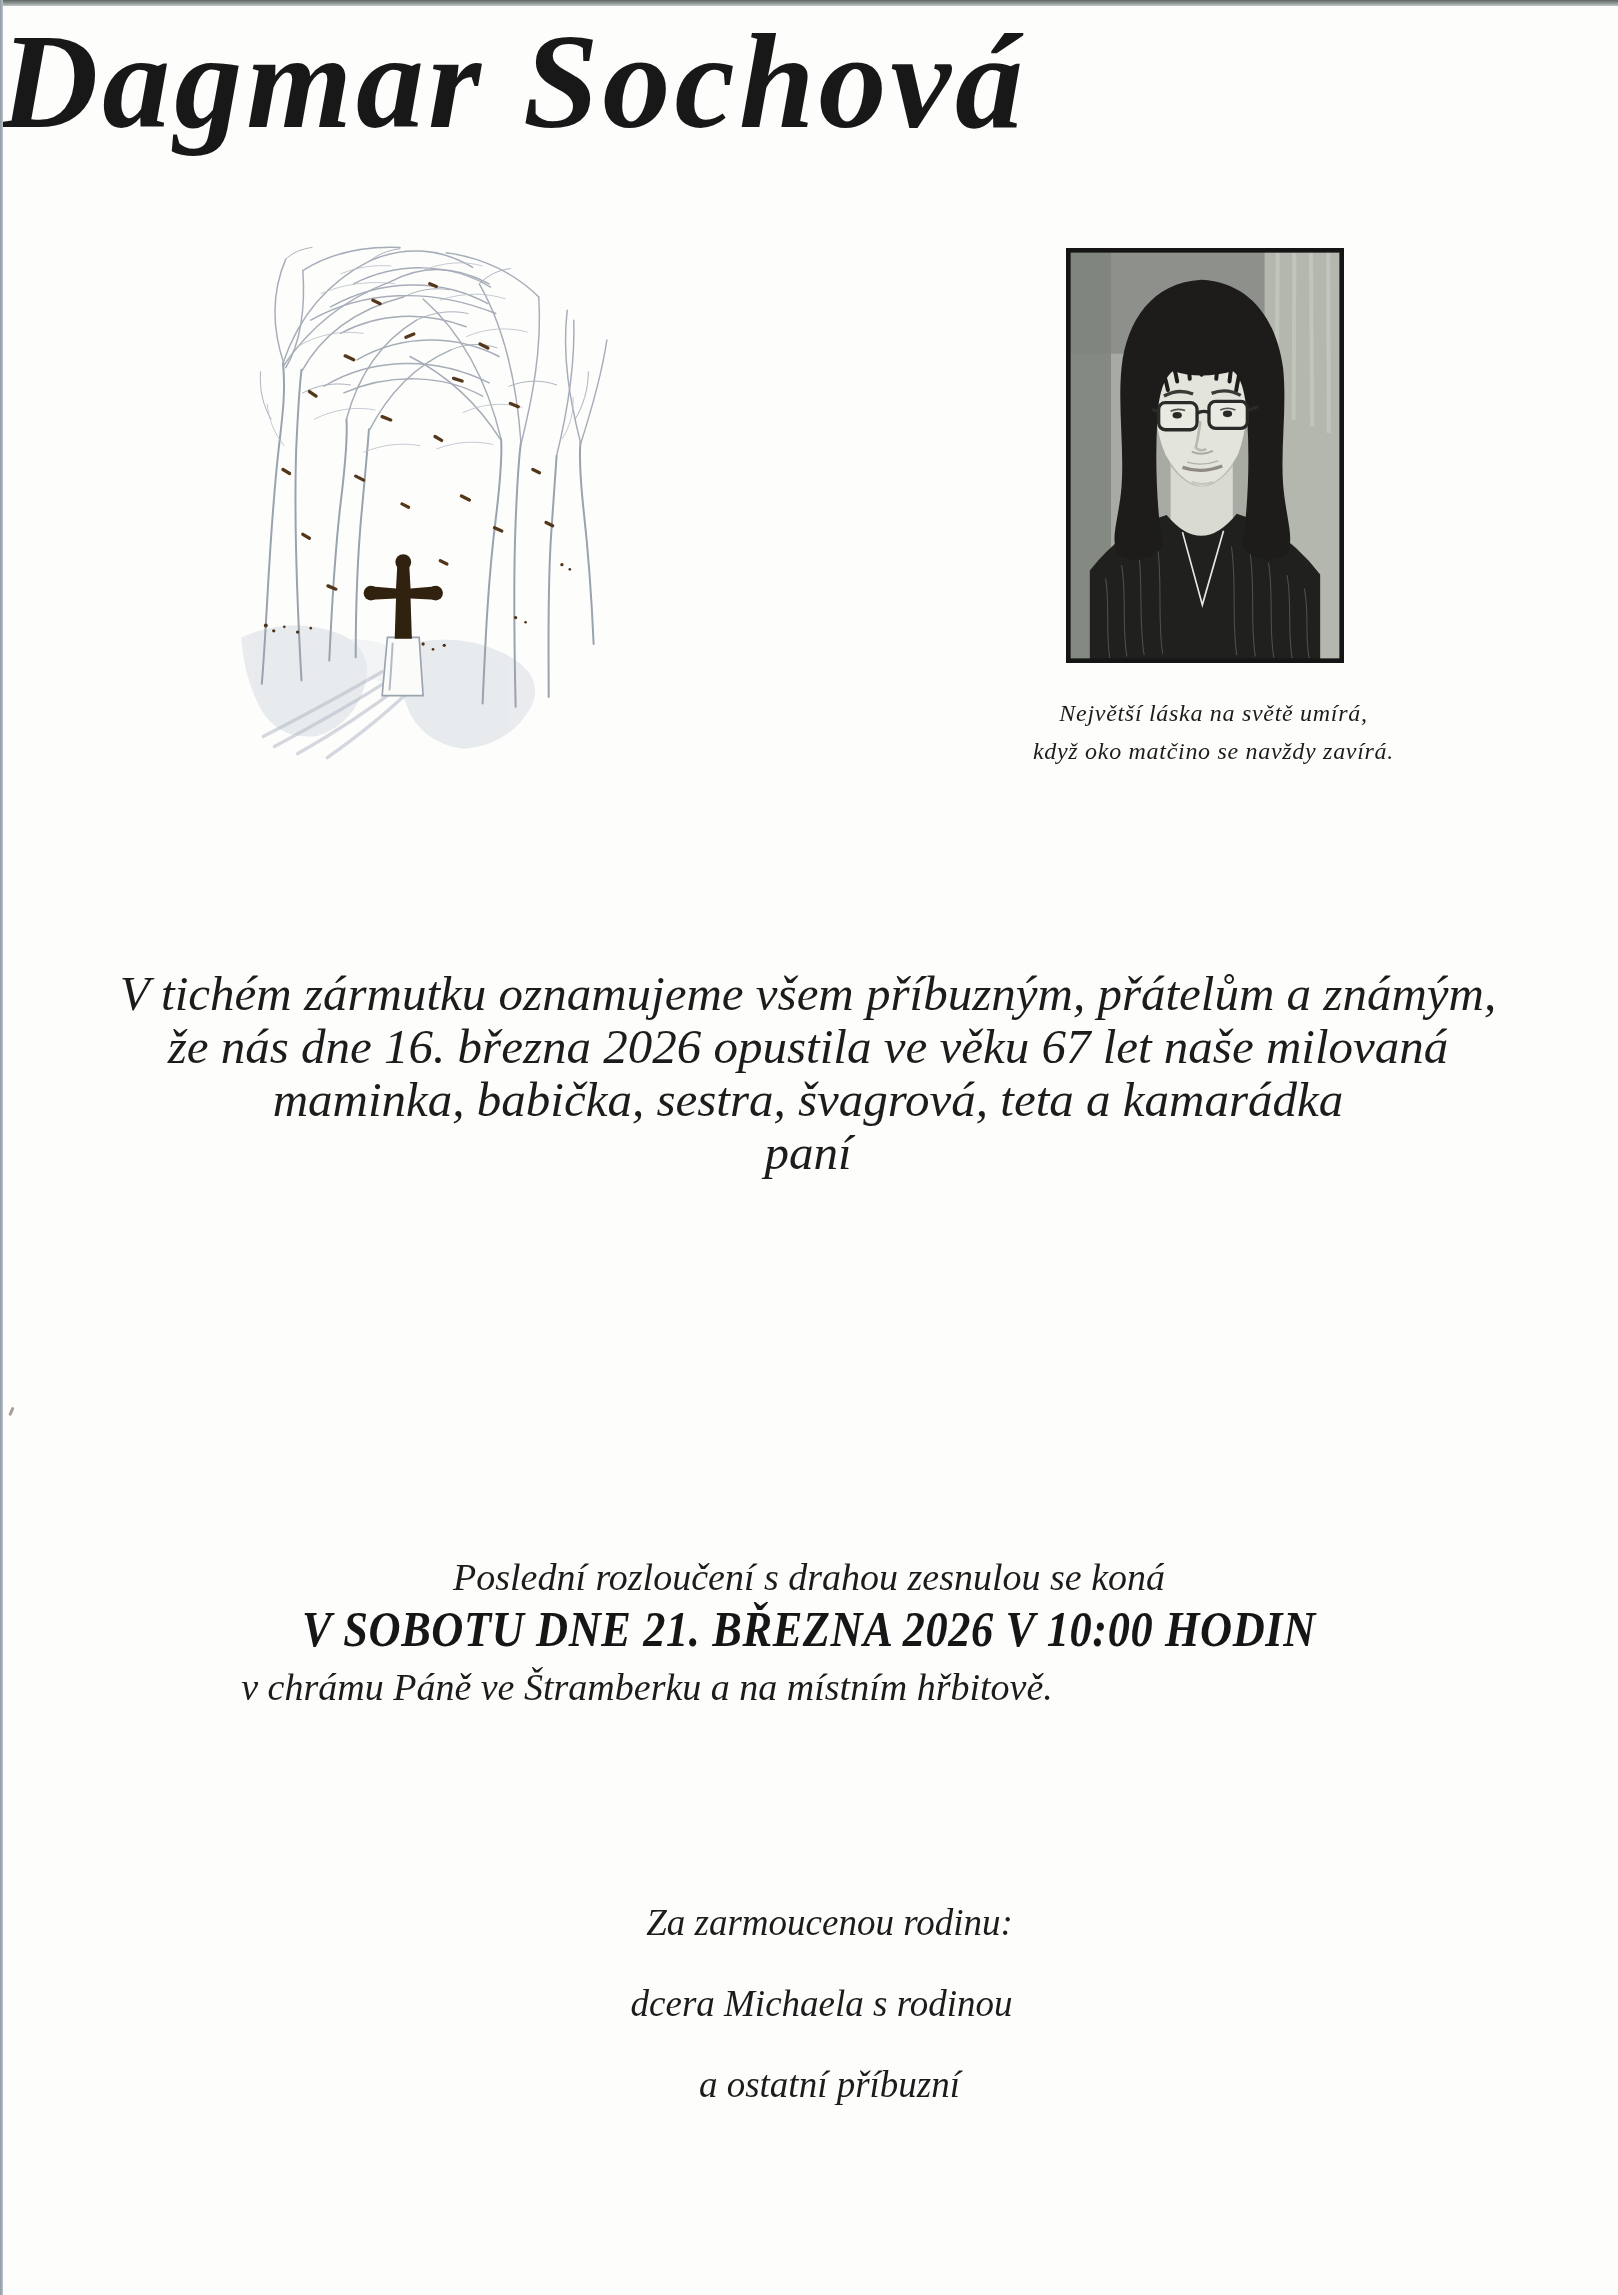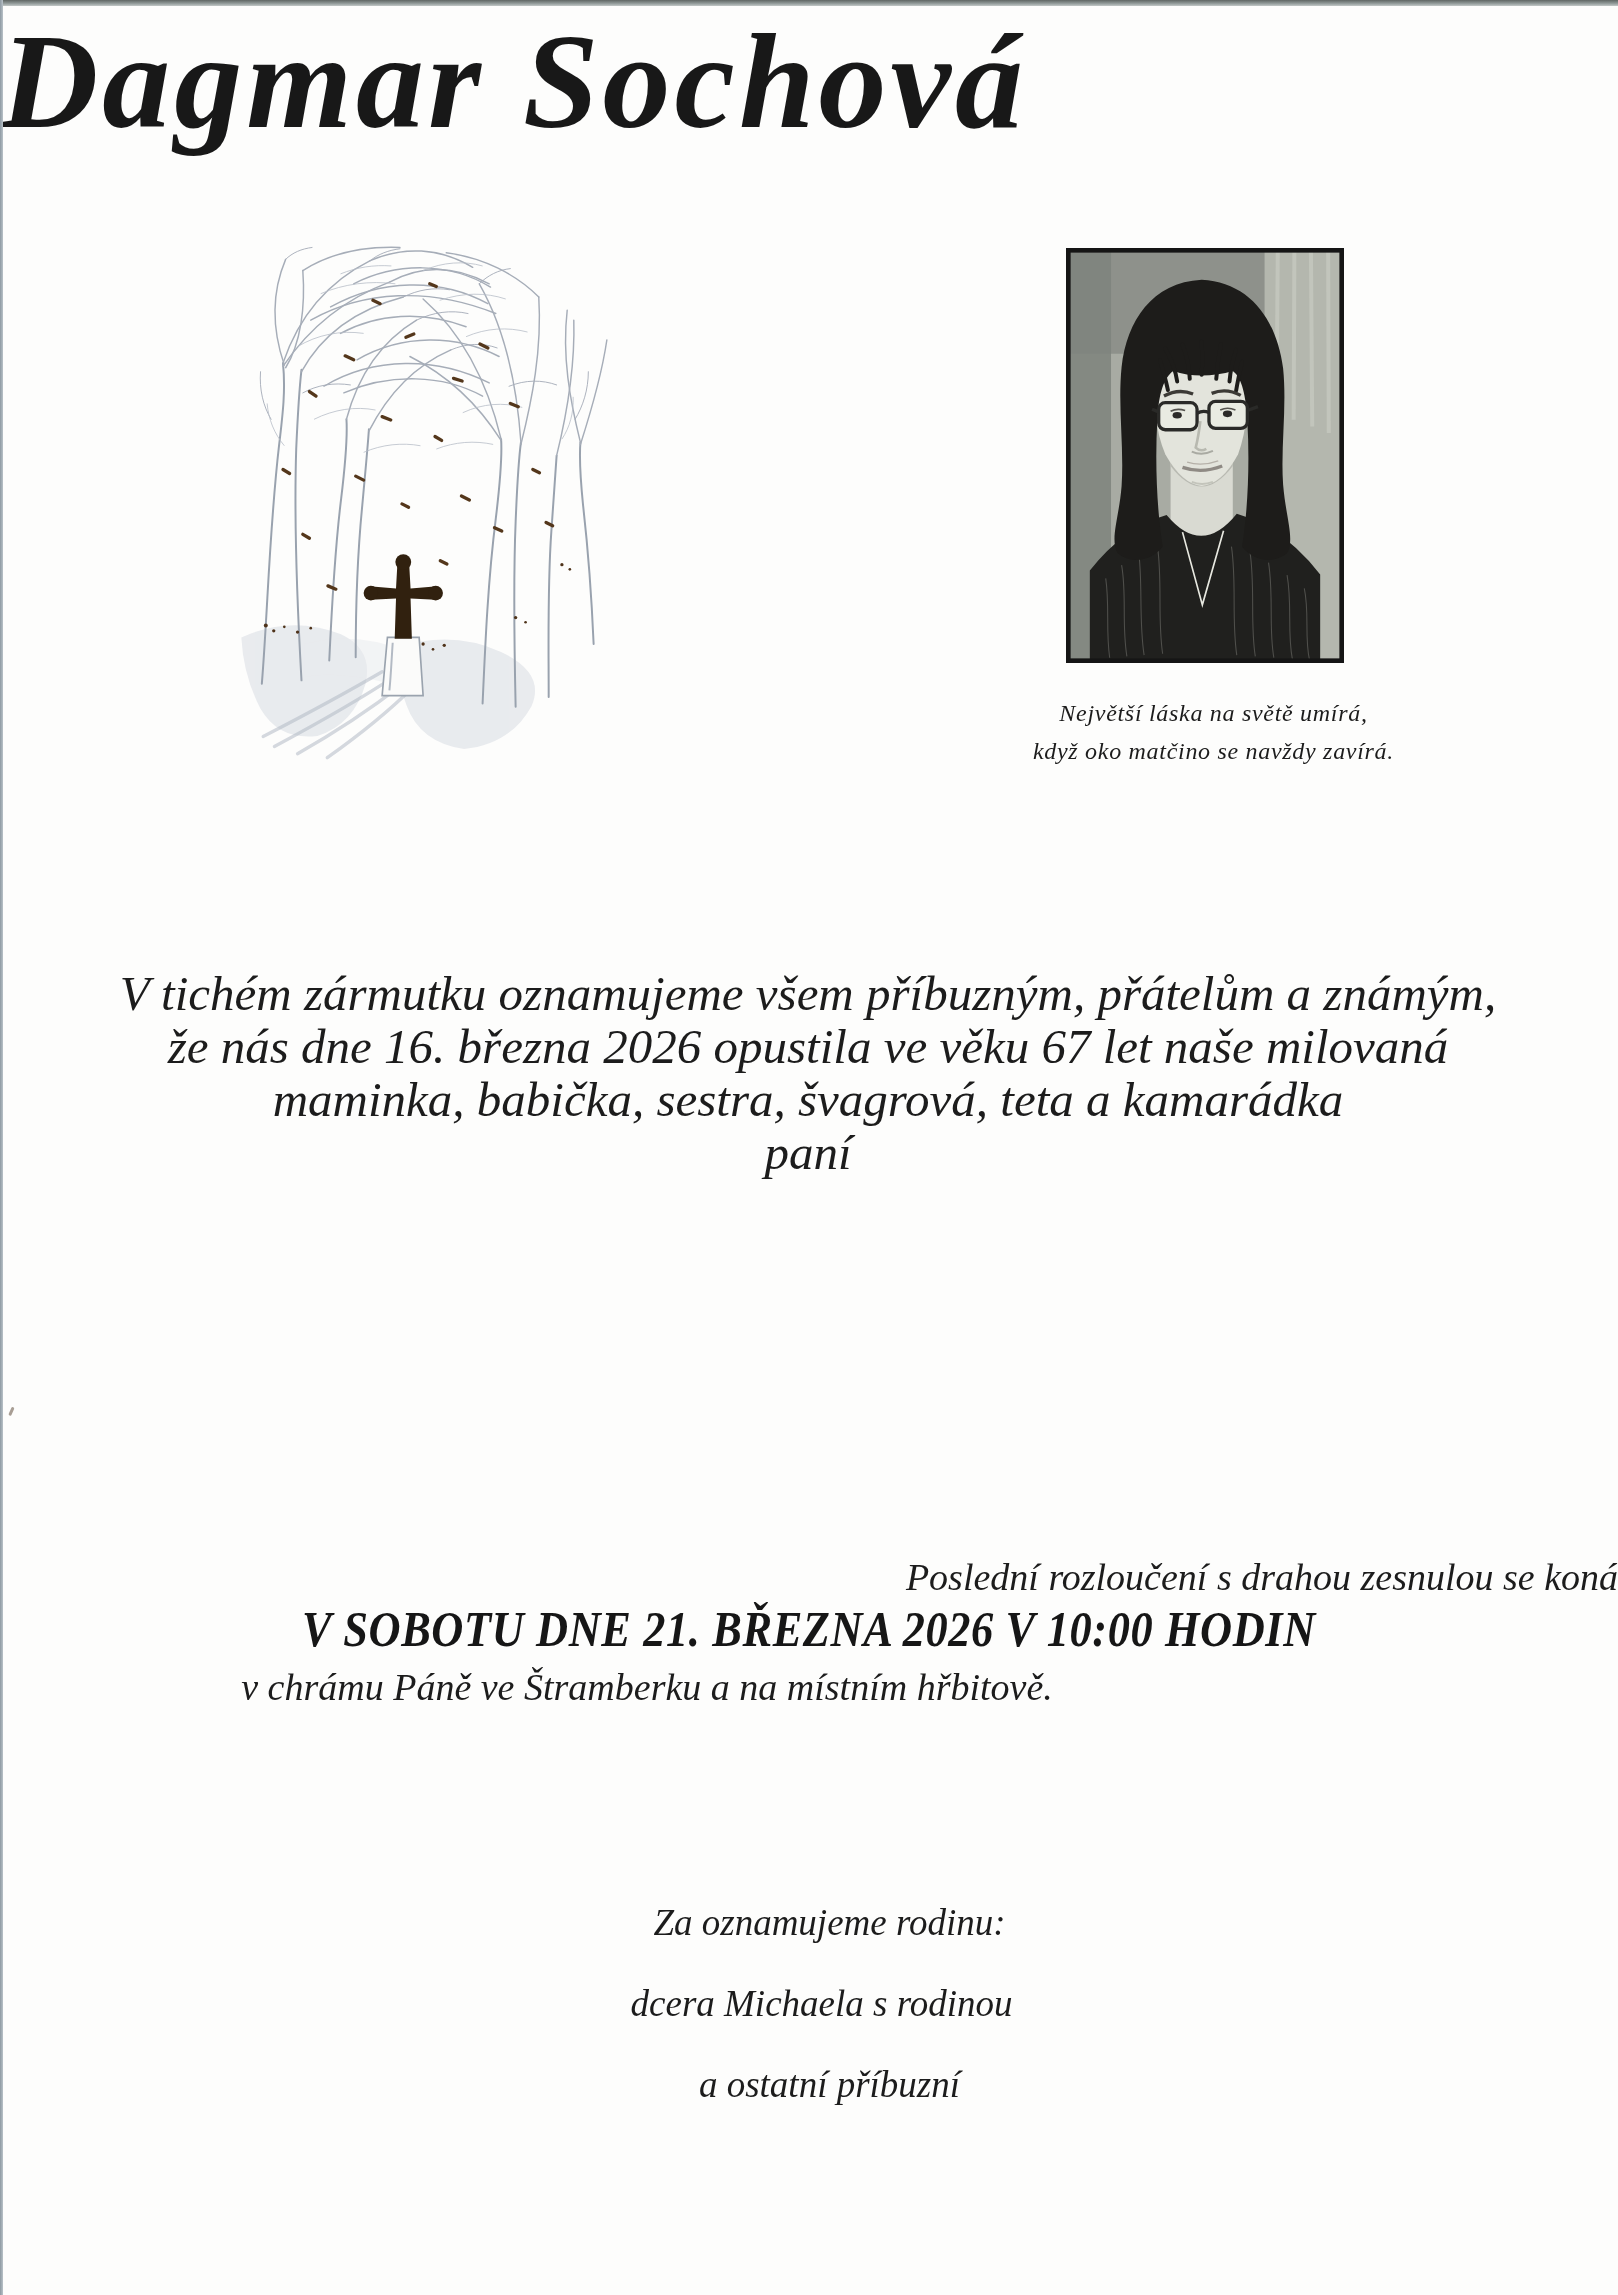--- a/index.html
+++ b/index.html
@@ -31,21 +31,21 @@
   .txt{position:absolute;font-style:italic;white-space:nowrap;text-align:center;}
 
   .quote{left:808px;top:694px;width:811px;font-size:24px;line-height:38px;letter-spacing:0.7px;}
   .announcement{left:0;top:967px;width:1616px;font-size:49px;line-height:53px;}
   .name{
     left:0;top:1254px;width:1618px;margin:0;
     font-size:136px;font-weight:700;font-style:italic;
     letter-spacing:4px;line-height:1.2;white-space:nowrap;
     color:#181818;
   }
-  .funeral-line1{left:0;top:1555px;width:1618px;font-size:38px;text-align:right;}
+  .funeral-line1{left:0;top:1555px;width:1618px;font-size:38px;}
   .funeral-line2{
     left:0;top:1600px;width:1618px;font-size:51px;font-weight:700;
     transform:scaleX(0.87);transform-origin:50% 50%;letter-spacing:0.7px;
     color:#161616;
   }
   .funeral-line3{left:0;top:1665px;width:1294px;font-size:38px;}
   .closing-line1{left:40px;top:1901px;width:1579px;font-size:37px;}
   .closing-line2{left:32px;top:1982px;width:1579px;font-size:37px;}
   .closing-line3{left:40px;top:2063px;width:1579px;font-size:37px;}
 </style>
@@ -274,18 +274,18 @@
     <div>maminka, babička, sestra, švagrová, teta a kamarádka</div>
     <div>paní</div>
   </div>
 
   <h1 class="name">Dagmar Sochová</h1>
 
   <div class="txt funeral-line1">Poslední rozloučení s drahou zesnulou se koná</div>
   <div class="txt funeral-line2">V SOBOTU DNE 21. BŘEZNA 2026 V 10:00 HODIN</div>
   <div class="txt funeral-line3">v chrámu Páně ve Štramberku a na místním hřbitově.</div>
 
-  <div class="txt closing-line1">Za oznamujeme rodinu:</div>
+  <div class="txt closing-line1">Za zarmoucenou rodinu:</div>
   <div class="txt closing-line2">dcera Michaela s rodinou</div>
   <div class="txt closing-line3">a ostatní příbuzní</div>
 
 </div>
 
 
 </body></html>

